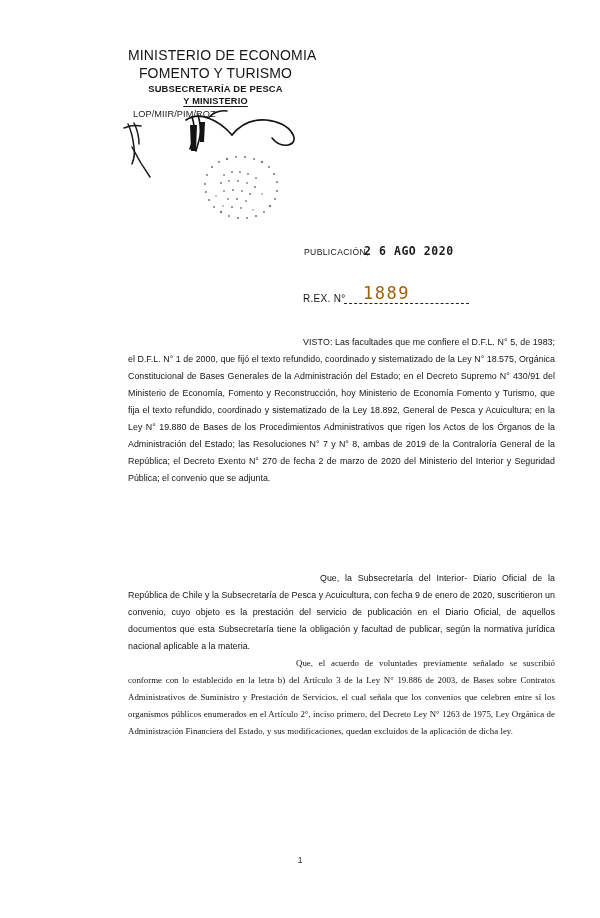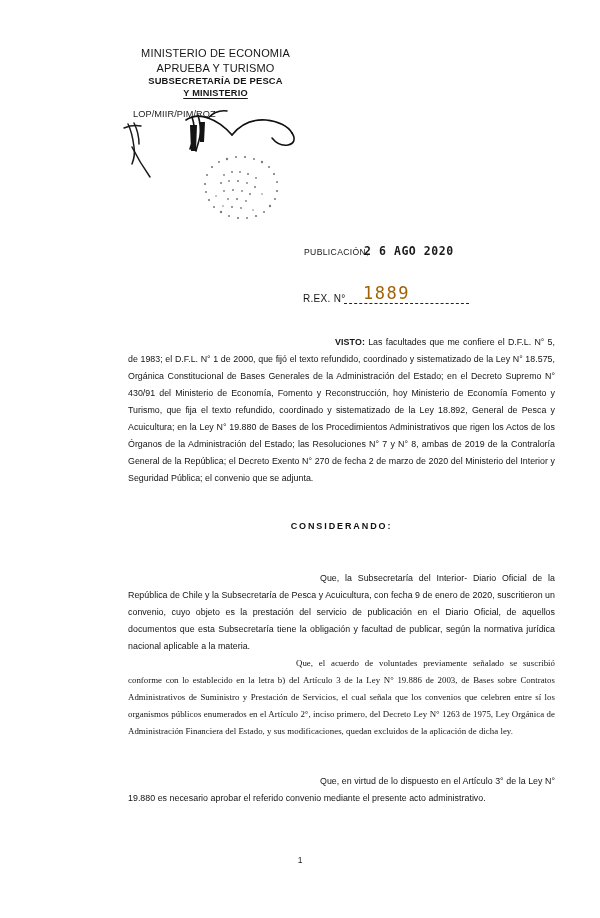--- a/index.html
+++ b/index.html
@@ -23,21 +23,21 @@
   
   .letterhead {
     position: absolute;
     left: 128px;
     top: 46px;
     width: 175px;
     text-align: center;
     line-height: 1.32;
   }
   .lh-line {
-    font-size: 11px;
+    font-size: 14px;
     letter-spacing: 0.15px;
     white-space: nowrap;
     color: #161616;
   }
   .lh-line.bold {
     font-weight: bold;
     font-size: 9.4px;
     letter-spacing: 0.2px;
     text-underline-offset: 1.5px;
   }
@@ -140,21 +140,21 @@
     font-size: 8.85px;
     line-height: 1.92;
     text-align: justify;
     color: #141414;
     letter-spacing: 0.02px;
   }
   .body-text p { margin: 0; }
   .indent-lead { display: inline-block; width: 175px; }
   .indent-lead.wide { width: 192px; }
   .indent-lead.narrow { width: 168px; }
-  b.kw { font-weight: bold; letter-spacing: 0.1px; margin-left: 32px; }
+  b.kw { font-weight: normal; letter-spacing: 0.1px; }
 
   .considerando {
     position: absolute;
     left: 128px;
     top: 521px;
     width: 427px;
     text-align: center;
     font-weight: bold;
     font-size: 9px;
     letter-spacing: 1.9px;
@@ -172,21 +172,21 @@
     color: #1a1a1a;
   }
 </style>
 </head>
 <body>
 
 <div class="page">
 
   <div class="letterhead">
     <div class="lh-line">MINISTERIO DE ECONOMIA</div>
-    <div class="lh-line">APRUEBA Y TURISMO</div>
+    <div class="lh-line">FOMENTO Y TURISMO</div>
     <div class="lh-line bold">SUBSECRETARÍA DE PESCA</div>
     <div class="lh-line bold2">Y MINISTERIO</div>
   </div>
   <div class="ref-code">LOP/MIIR/PIM/ROZ</div>
 
   <div class="stamp-layer">
     <svg width="220" height="150" viewBox="0 0 220 150" xmlns="http://www.w3.org/2000/svg">
       <g fill="none" stroke="#1a1a1a" stroke-width="1.5" stroke-linecap="round">
         <path d="M8 29 C 11 35, 13 44, 14 52 C 15 58, 14 64, 12 69"></path>
         <path d="M14 28 C 17 34, 19 42, 19 49"></path>
@@ -261,29 +261,25 @@
   <div class="place-line">PUBLICACIÓN,</div>
   <div class="date-stamp">2 6 AGO 2020</div>
   <div class="rex-label">R.EX. N°</div>
   <div class="rex-number">1889</div>
   <div class="rex-rule"></div>
 
   <div class="body-text" style="top:334px;">
     <p><span class="indent-lead"></span><b class="kw">VISTO:</b><span> Las facultades que me confiere el D.F.L. N° 5, de 1983; el D.F.L. N° 1 de 2000, que fijó el texto refundido, coordinado y sistematizado de la Ley N° 18.575, Orgánica Constitucional de Bases Generales de la Administración del Estado; en el Decreto Supremo N° 430/91 del Ministerio de Economía, Fomento y Reconstrucción, hoy Ministerio de Economía Fomento y Turismo, que fija el texto refundido, coordinado y sistematizado de la Ley 18.892, General de Pesca y Acuicultura; en la Ley N° 19.880 de Bases de los Procedimientos Administrativos que rigen los Actos de los Órganos de la Administración del Estado; las Resoluciones N° 7 y N° 8, ambas de 2019 de la Contraloría General de la República; el Decreto Exento N° 270 de fecha 2 de marzo de 2020 del Ministerio del Interior y Seguridad Pública; el convenio que se adjunta.</span></p>
   </div>
 
-  <div class="considerando">CONSIDERANDO:</div>
 
   <div class="body-text" style="top:570px;">
     <p><span class="indent-lead wide"></span><span>Que, la Subsecretaría del Interior- Diario Oficial de la República de Chile y la Subsecretaría de Pesca y Acuicultura, con fecha 9 de enero de 2020, suscritieron un convenio, cuyo objeto es la prestación del servicio de publicación en el Diario Oficial, de aquellos documentos que esta Subsecretaría tiene la obligación y facultad de publicar, según la normativa jurídica nacional aplicable a la materia.</span></p>
   </div>
 
   <div class="body-text" style="top:655px;font-family:Liberation Serif, serif;">
     <p><span class="indent-lead narrow"></span><span>Que, el acuerdo de voluntades previamente señalado se suscribió conforme con lo establecido en la letra b) del Artículo 3 de la Ley N° 19.886 de 2003, de Bases sobre Contratos Administrativos de Suministro y Prestación de Servicios, el cual señala que los convenios que celebren entre sí los organismos públicos enumerados en el Artículo 2°, inciso primero, del Decreto Ley N° 1263 de 1975, Ley Orgánica de Administración Financiera del Estado, y sus modificaciones, quedan excluidos de la aplicación de dicha ley.</span></p>
   </div>
 
-  <div class="body-text" style="top:773px;">
-    <p><span class="indent-lead wide"></span><span>Que, en virtud de lo dispuesto en el Artículo 3° de la Ley N° 19.880 es necesario aprobar el referido convenio mediante el presente acto administrativo.</span></p>
-  </div>
 
   <div class="page-number">1</div>
 
 </div>
 
 </body></html>

